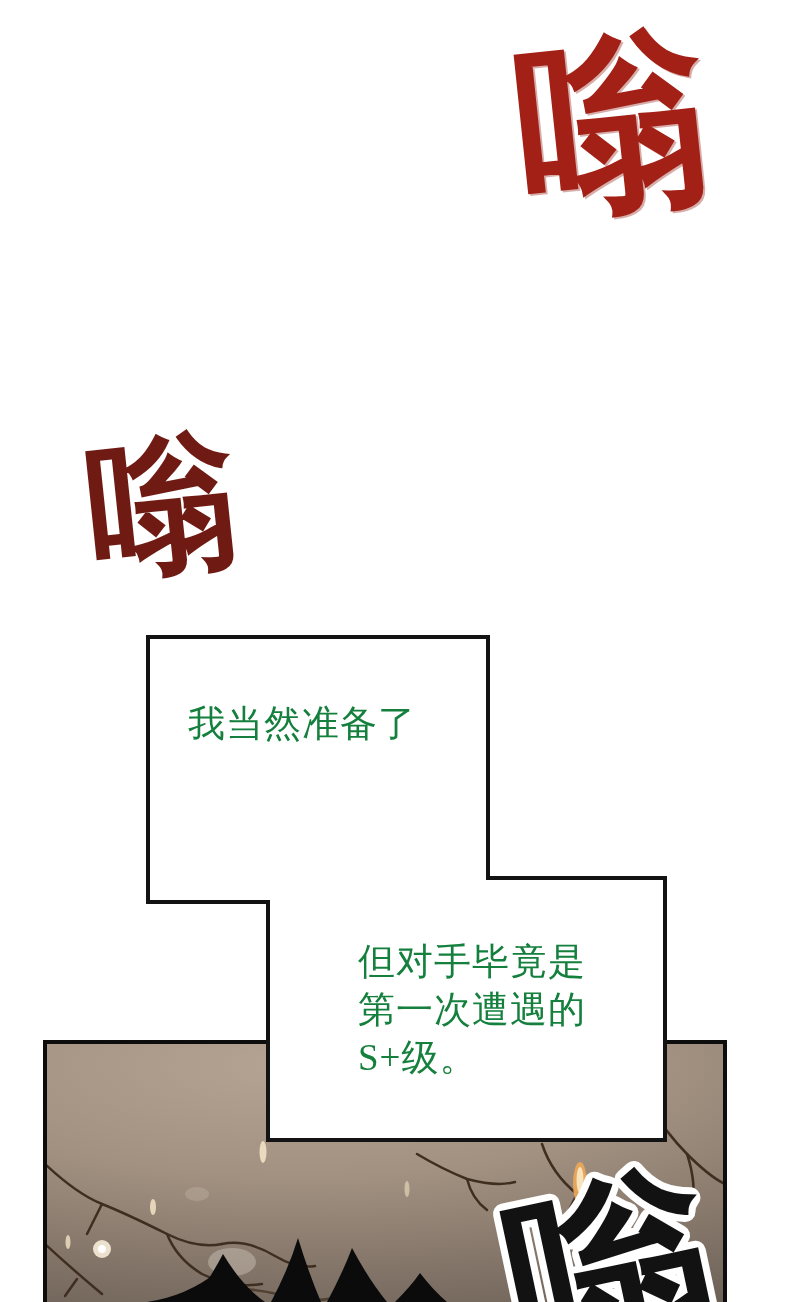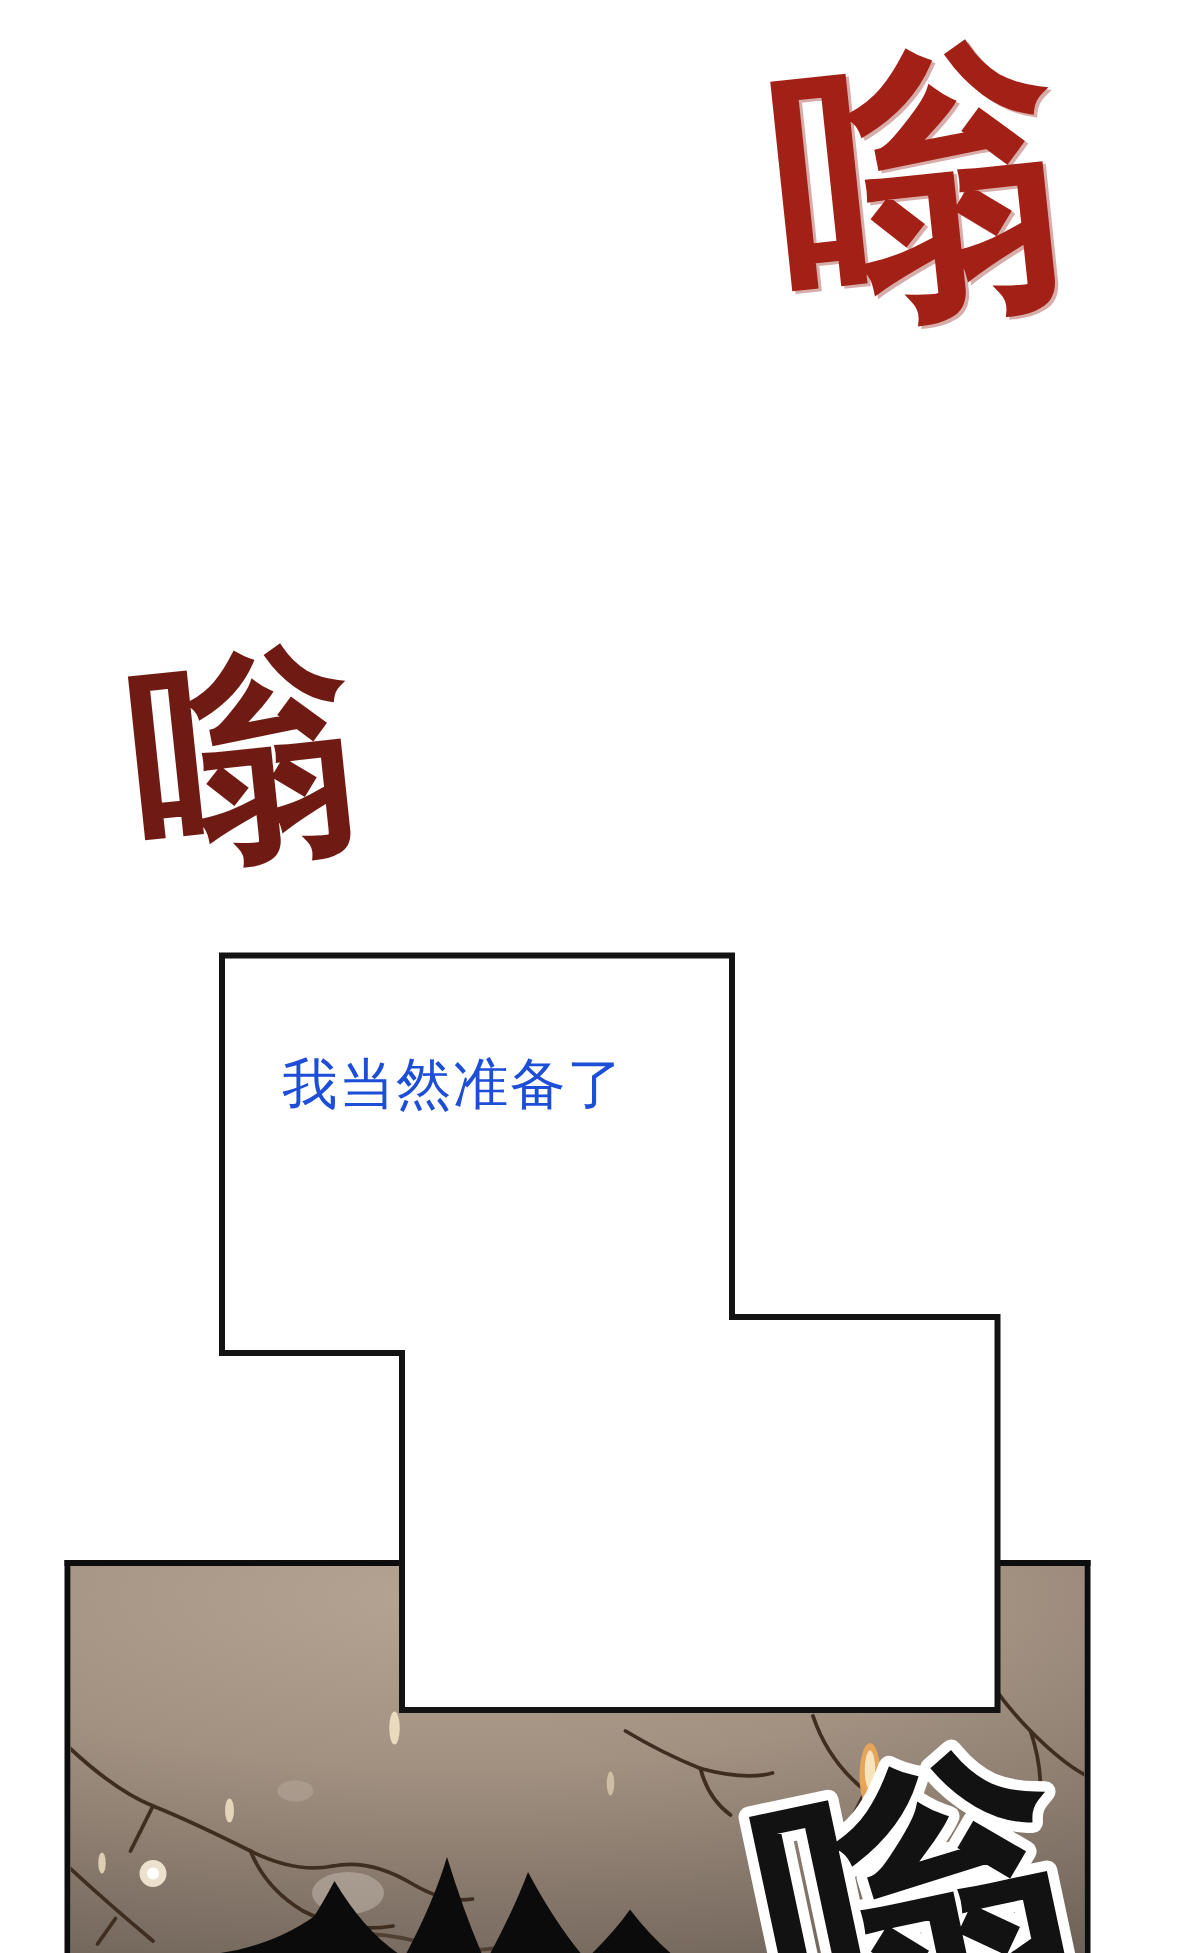--- a/index.html
+++ b/index.html
@@ -34,21 +34,21 @@
     transform:rotate(-6deg);
   }
   
   .bubble-svg{
     position:absolute; left:0; top:0;
     width:800px; height:1302px;
     pointer-events:none;
   }
   .bubble-text{
     position:absolute;
-    color:#1d4ed8;
+    color:#15803d;
     font-size:37px;
     line-height:48px;
     letter-spacing:1px;
     white-space:nowrap;
   }
   .bubble-text-1{ left:188px; top:700px; }
   .bubble-text-2{ left:358px; top:938px; }
   .bubble-text span{ display:block; }
   
   .scene-panel{
@@ -127,14 +127,19 @@
   </div>
 
   <svg class="bubble-svg" viewBox="0 0 800 1302">
     <path d="M148,637 L488,637 L488,878 L665,878 L665,1140 L268,1140 L268,902 L148,902 Z" fill="#ffffff" stroke="#131313" stroke-width="4"></path>
   </svg>
 
   <div class="bubble-text bubble-text-1">
     <span>我当然准备了</span>
   </div>
 
+  <div class="bubble-text bubble-text-2">
+    <span>但对手毕竟是</span>
+    <span>第一次遭遇的</span>
+    <span>S+级。</span>
+  </div>
 
 </div>
 
 </body></html>

